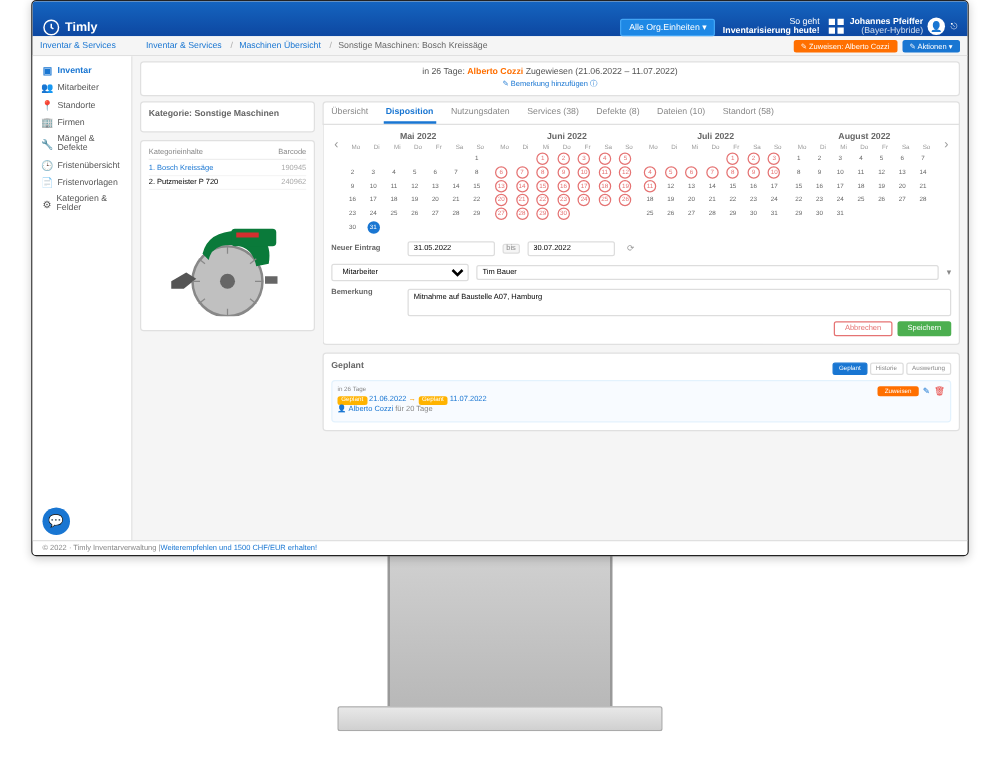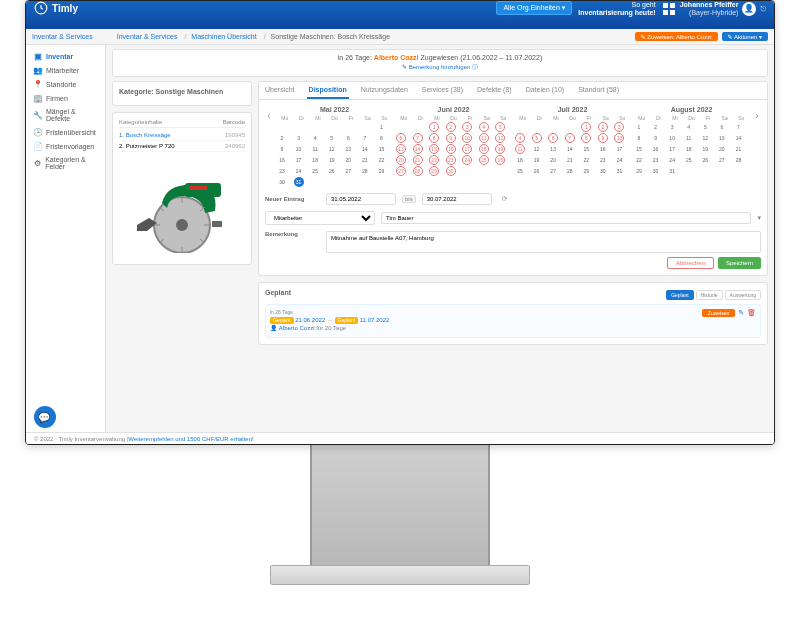--- a/index.html
+++ b/index.html
@@ -1,19 +1,19 @@
 <!DOCTYPE html>
 <html><head>
 <meta charset="utf-8">
 <style>
 *{box-sizing:border-box;margin:0;padding:0;font-family:Arial,Helvetica,sans-serif}
 body{background:#fff}
 .monitor-wrap{width:800px;margin:0 auto}
 .screen{width:750px;height:445px;margin:0 auto;border:1px solid #222;border-radius:4px;overflow:hidden;position:relative;background:#fff;box-shadow:0 2px 8px rgba(0,0,0,.2)}
-.header{height:28px;background:linear-gradient(180deg,#1565c0,#0d47a1);display:flex;align-items:flex-start;padding:0 8px;color:#fff;font-size:8px}
+.header{height:28px;background:linear-gradient(180deg,#1565c0,#0d47a1);display:flex;align-items:flex-end;padding:0 8px;color:#fff;font-size:8px}
 .logo{display:flex;align-items:center;gap:4px;font-weight:bold;font-size:10px}
 .header-spacer{flex:1}
 .header-btn{background:#1e88e5;border:1px solid #42a5f5;padding:2px 6px;border-radius:2px;font-size:7px;margin-right:6px;color:#fff}
 .header-right{display:flex;align-items:center;gap:6px;font-size:7px}
 .user-box{display:flex;align-items:center;gap:4px}
 .user-text{text-align:right;line-height:1.1}
 .user-icon{width:14px;height:14px;background:#fff;border-radius:50%;display:flex;align-items:center;justify-content:center;font-size:8px;color:#0d47a1}
 .subbar{height:16px;background:#f5f5f5;border-bottom:1px solid #e0e0e0;display:flex;align-items:center;font-size:7px;color:#666;padding:0 6px}
 .subbar-link{color:#1976d2;margin-right:4px}
 .subbar-sep{margin:0 3px;color:#aaa}

